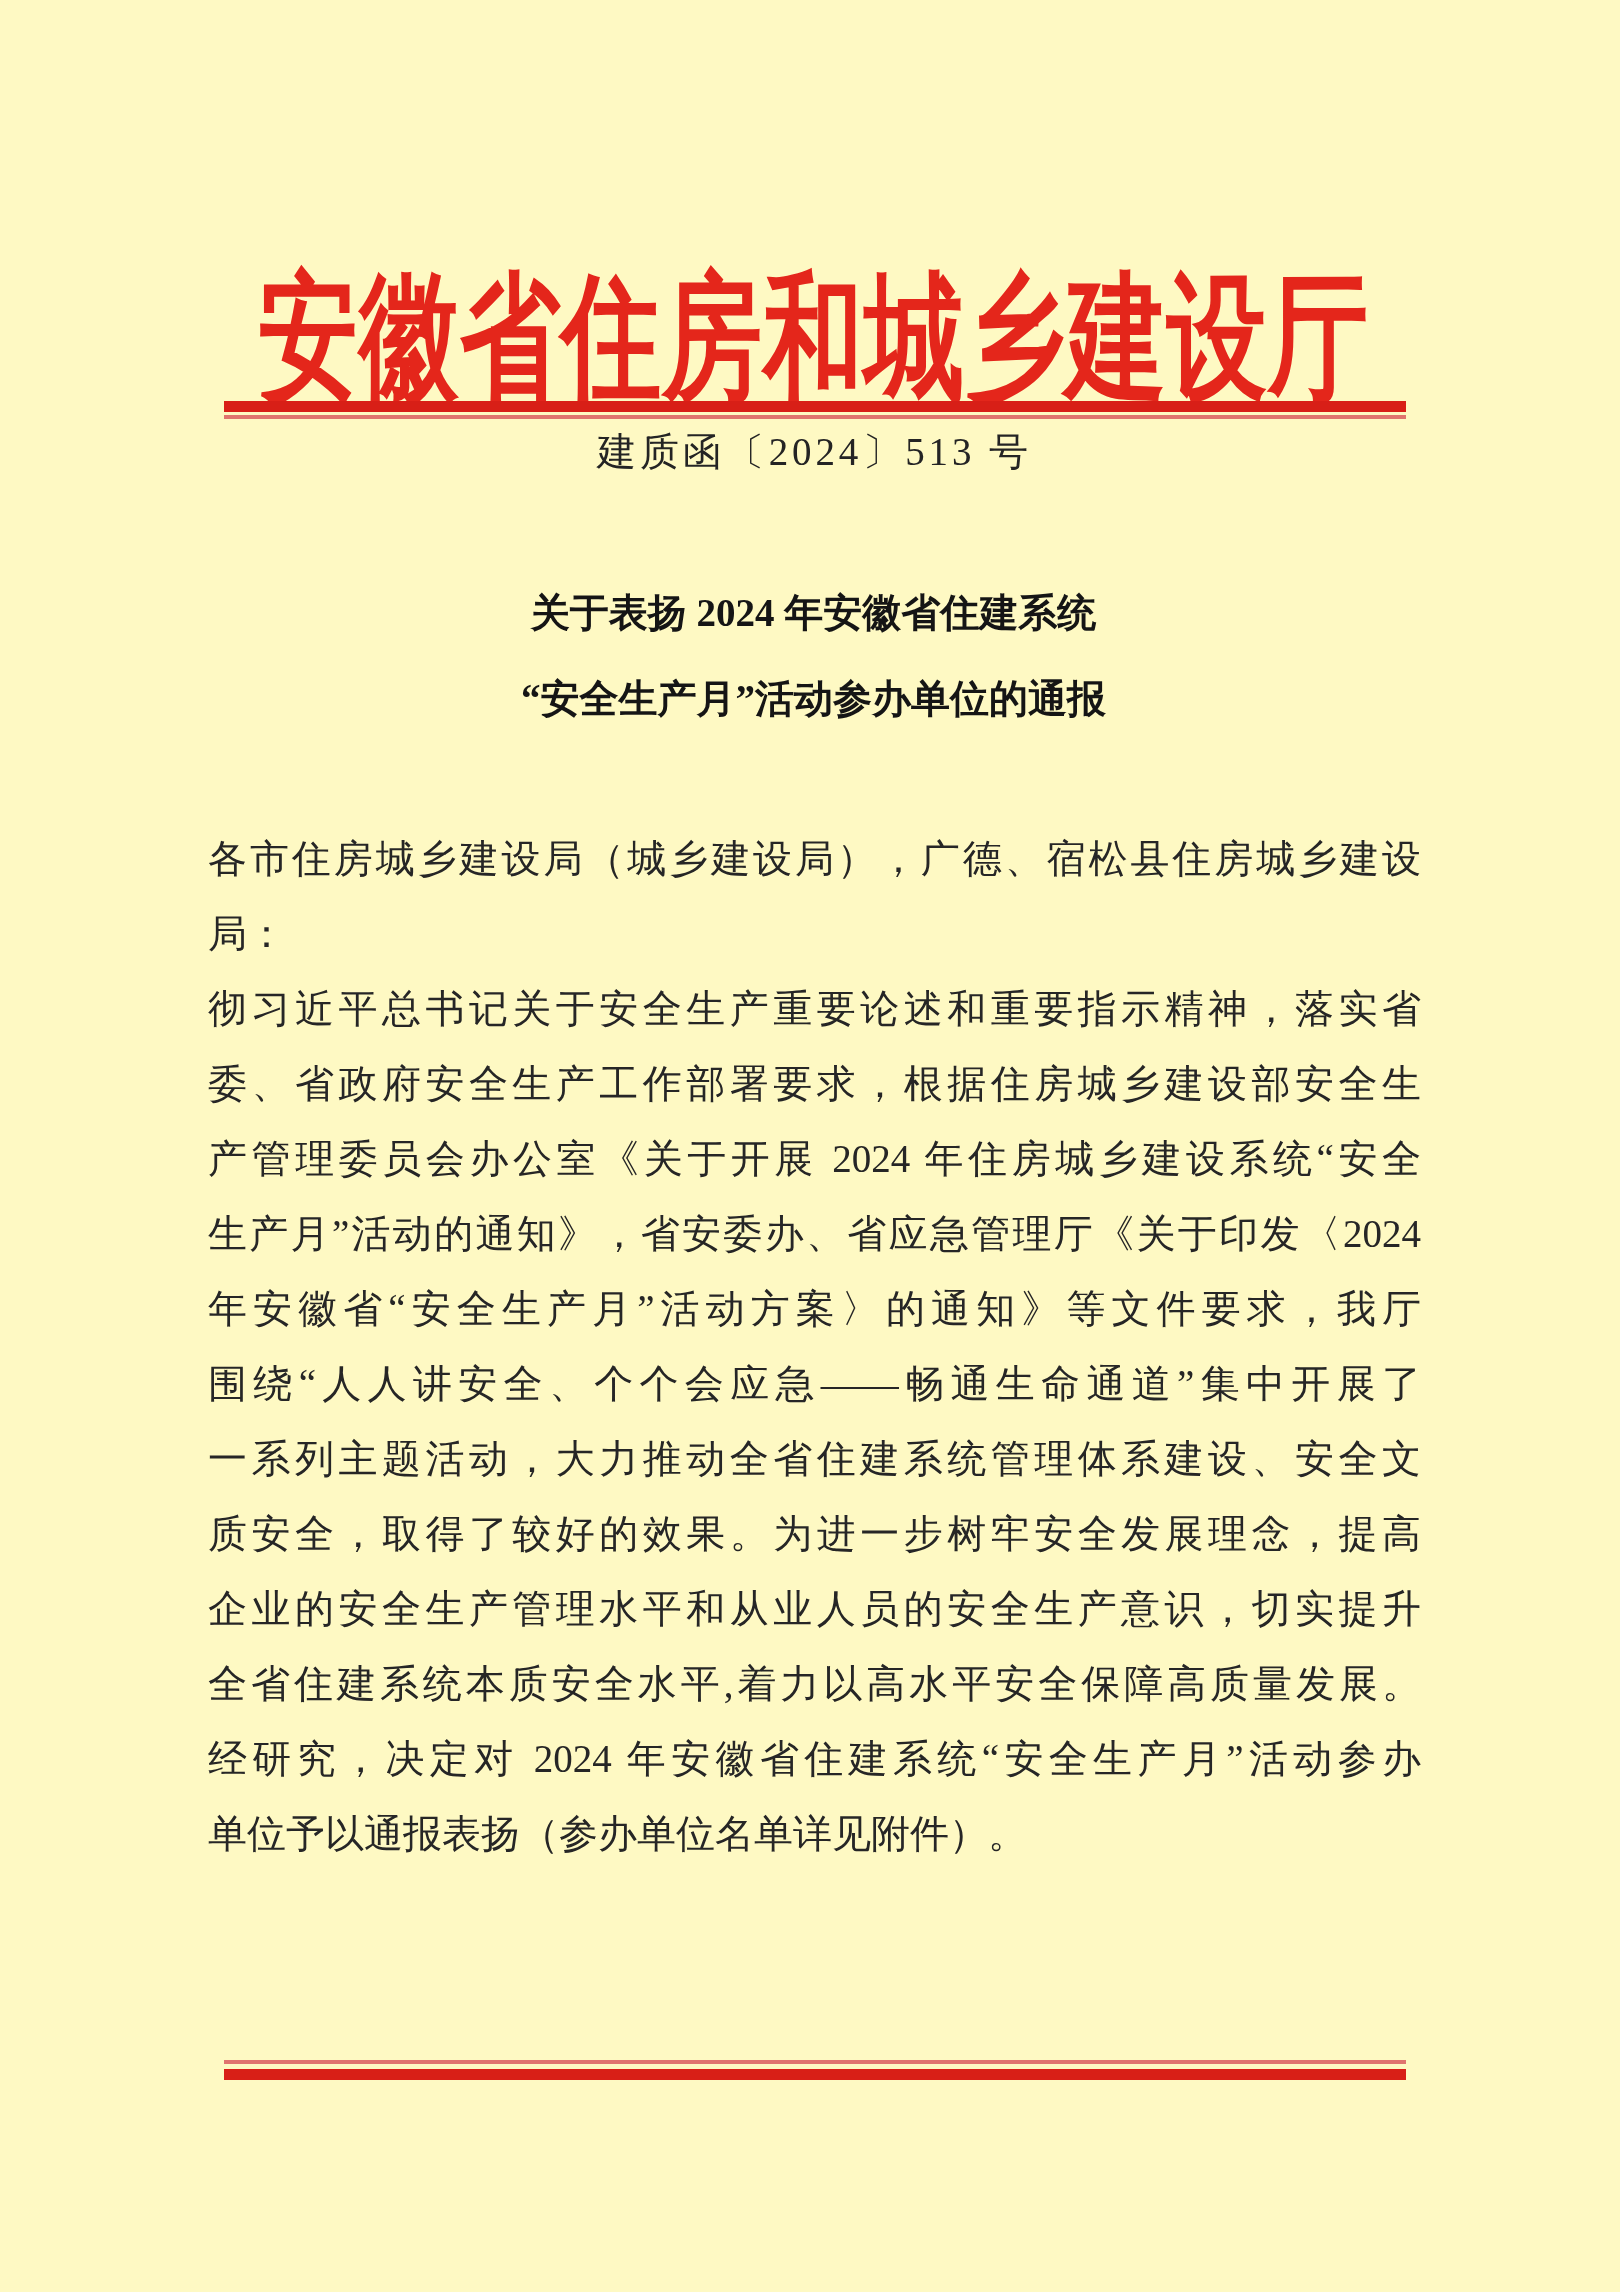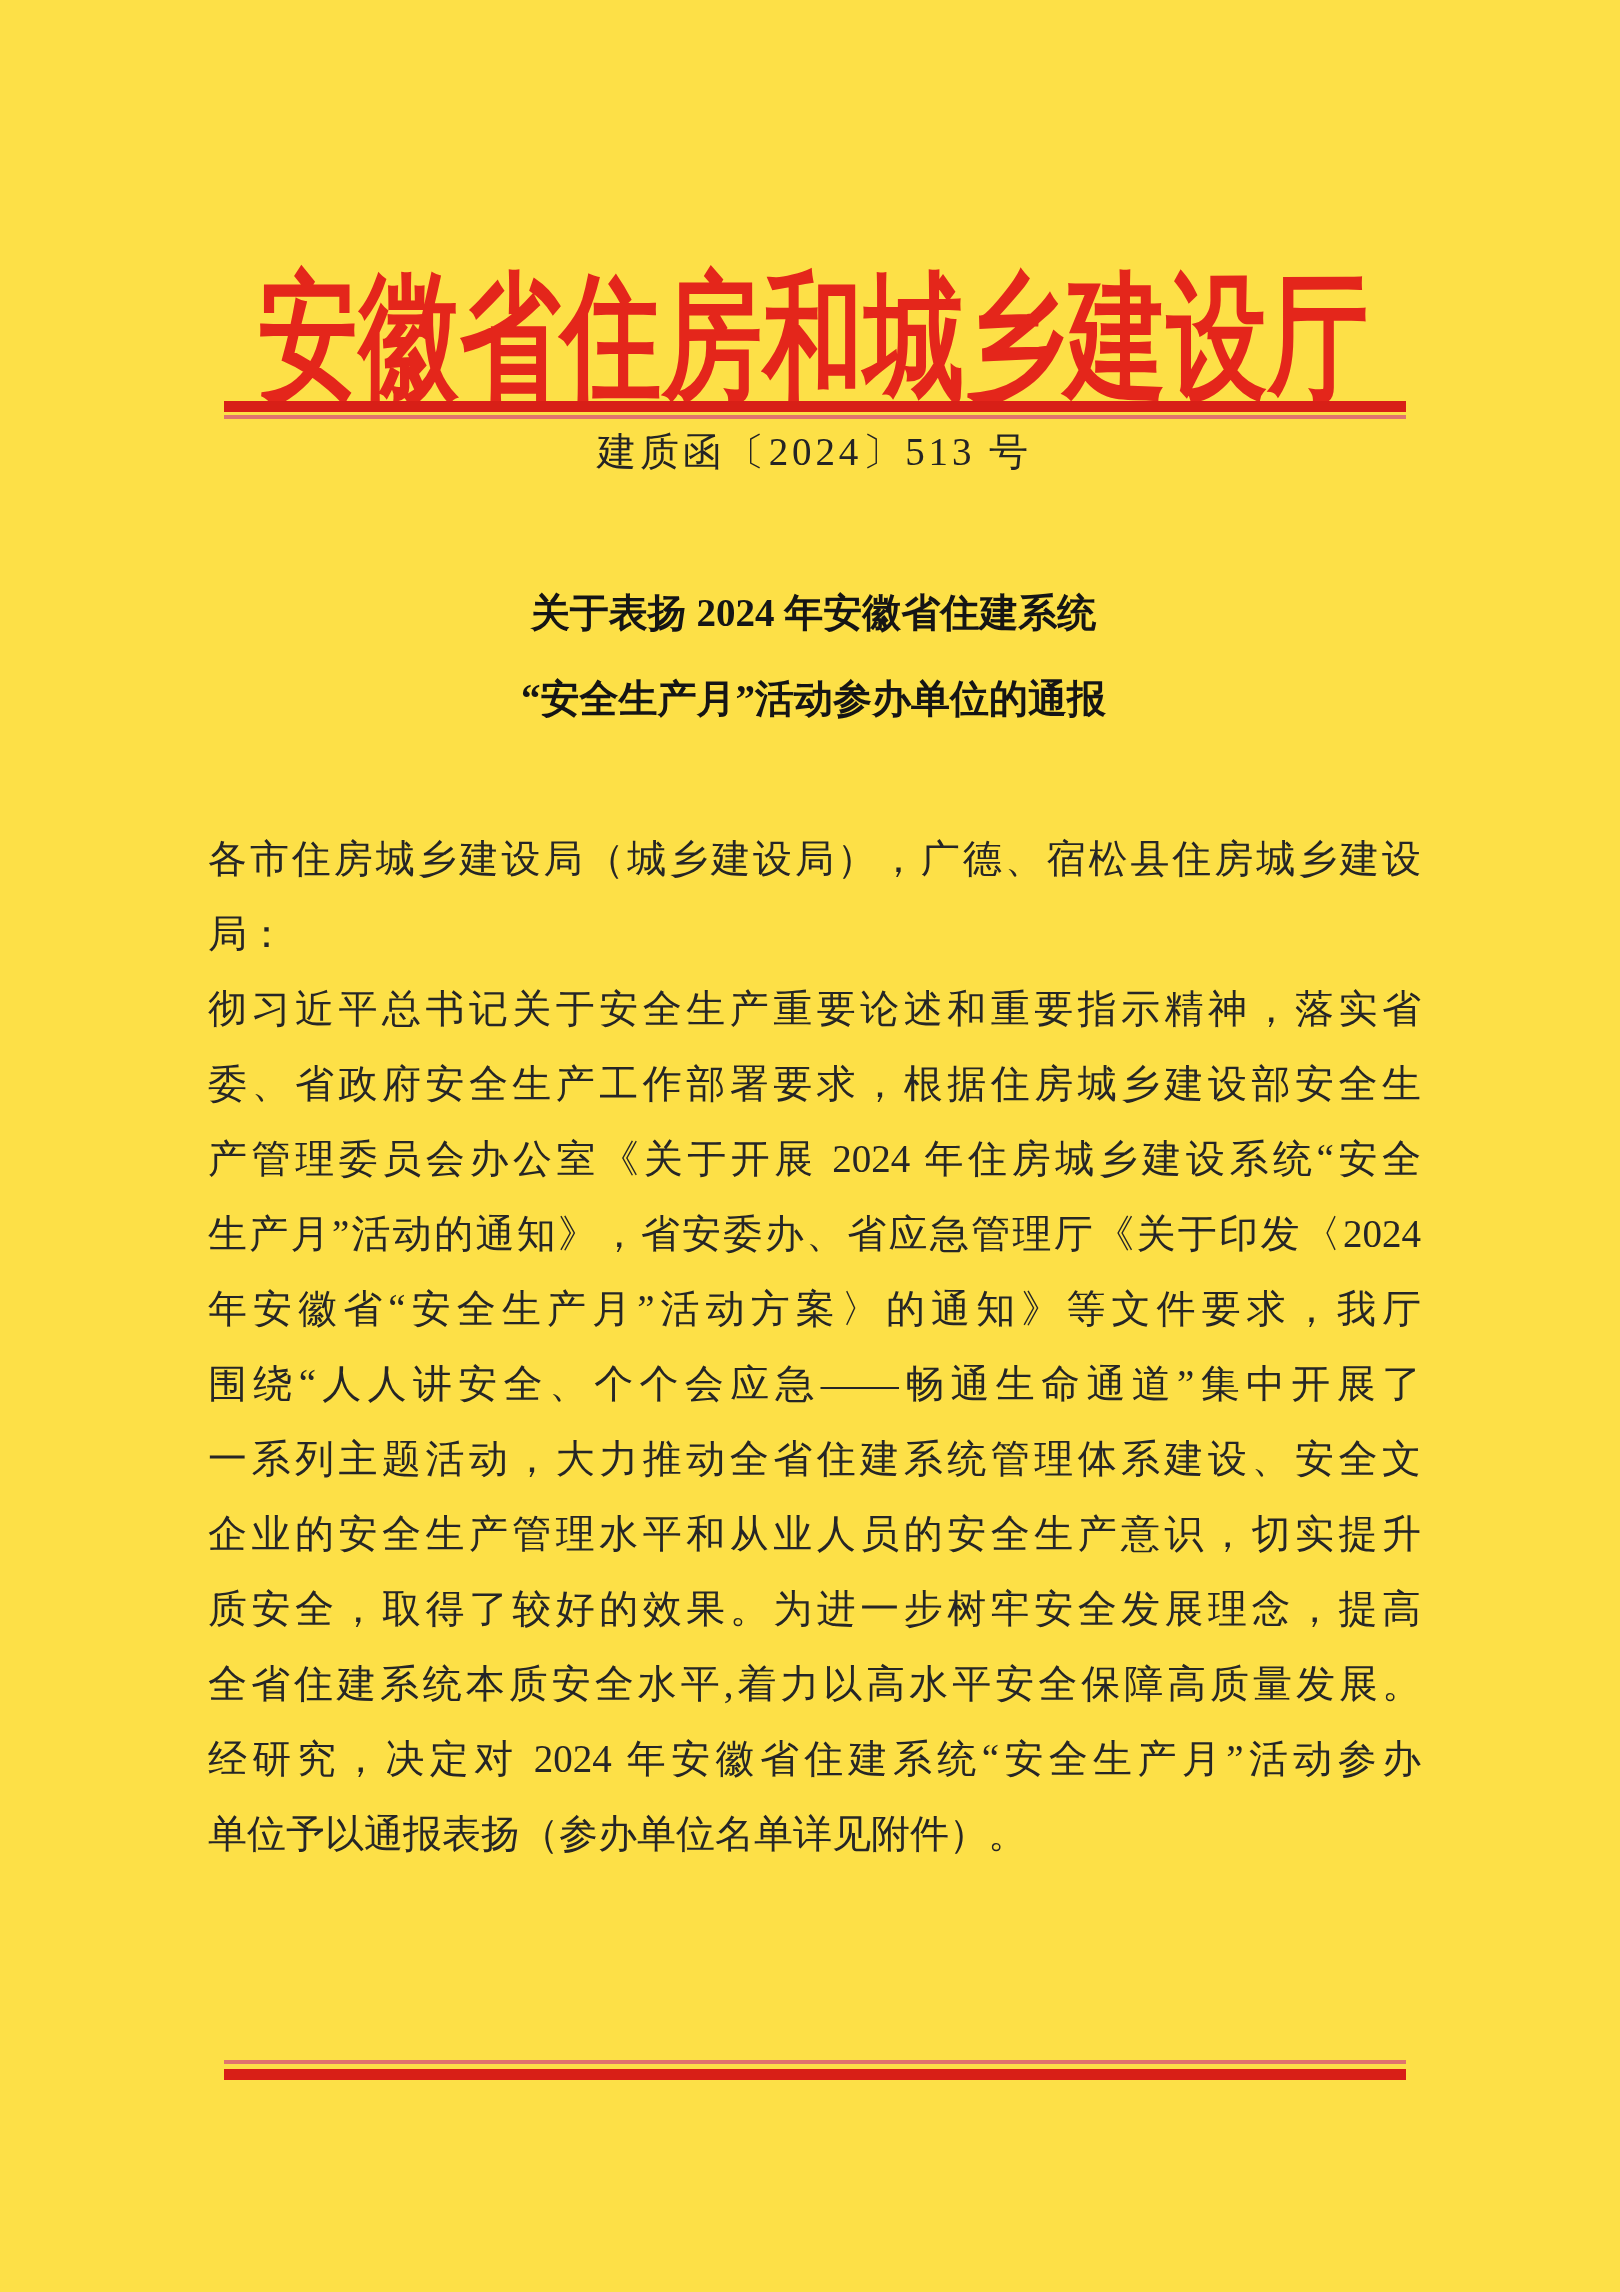--- a/index.html
+++ b/index.html
@@ -4,21 +4,21 @@
 <style>
   html, body {
     margin: 0;
     padding: 0;
     background: #ffffff;
   }
   .page {
     position: relative;
     width: 1620px;
     height: 2293px;
-    background: #fde047;
+    background: #fef9c3;
     font-family: "Liberation Serif", "DejaVu Serif", serif;
     overflow: hidden;
   }
 
   
   .agency-wrap {
     position: absolute;
     top: 247px;
     left: 203px;
     width: 1221px;
@@ -131,22 +131,22 @@
   <div class="body-block">
     <div class="body-line">各市住房城乡建设局（城乡建设局），广德、宿松县住房城乡建设</div>
     <div class="body-line short">局：</div>
     <div class="body-line">彻习近平总书记关于安全生产重要论述和重要指示精神，落实省</div>
     <div class="body-line">委、省政府安全生产工作部署要求，根据住房城乡建设部安全生</div>
     <div class="body-line">产管理委员会办公室《关于开展 2024 年住房城乡建设系统“安全</div>
     <div class="body-line">生产月”活动的通知》，省安委办、省应急管理厅《关于印发〈2024</div>
     <div class="body-line">年安徽省“安全生产月”活动方案〉的通知》等文件要求，我厅</div>
     <div class="body-line">围绕“人人讲安全、个个会应急——畅通生命通道”集中开展了</div>
     <div class="body-line">一系列主题活动，大力推动全省住建系统管理体系建设、安全文</div>
+    <div class="body-line">质安全，取得了较好的效果。为进一步树牢安全发展理念，提高</div>
     <div class="body-line">企业的安全生产管理水平和从业人员的安全生产意识，切实提升</div>
-    <div class="body-line">质安全，取得了较好的效果。为进一步树牢安全发展理念，提高</div>
     <div class="body-line">全省住建系统本质安全水平,着力以高水平安全保障高质量发展。</div>
     <div class="body-line">经研究，决定对 2024 年安徽省住建系统“安全生产月”活动参办</div>
     <div class="body-line short">单位予以通报表扬（参办单位名单详见附件）。</div>
   </div>
 
   <div class="sep-bottom">
     <div class="thin"></div>
     <div class="thick"></div>
   </div>
 

